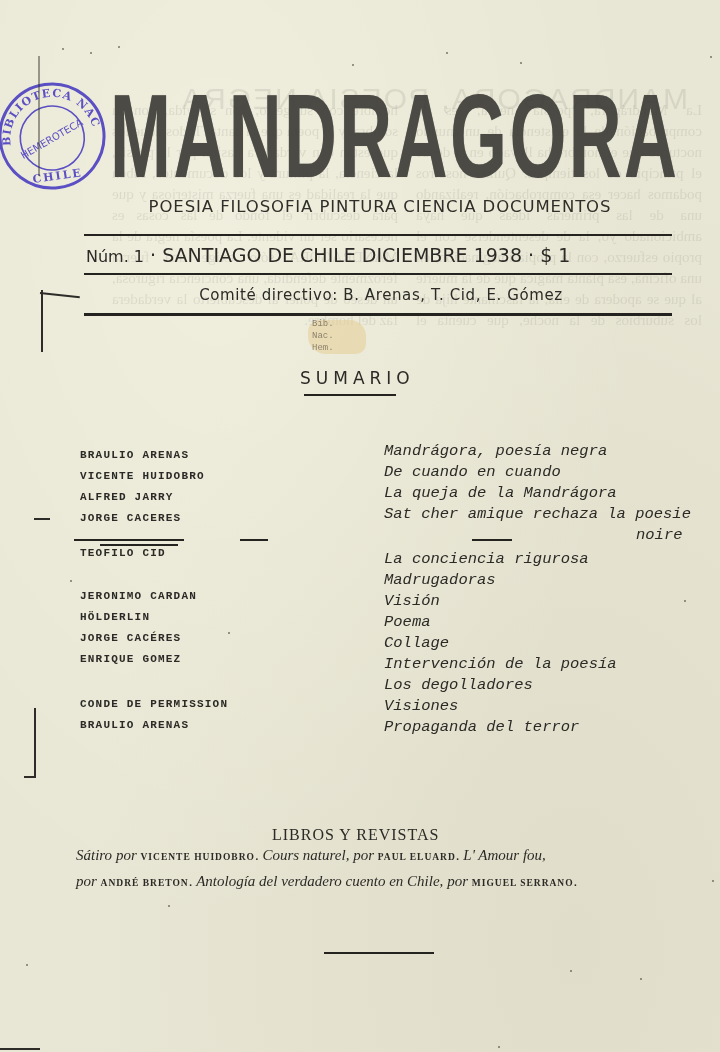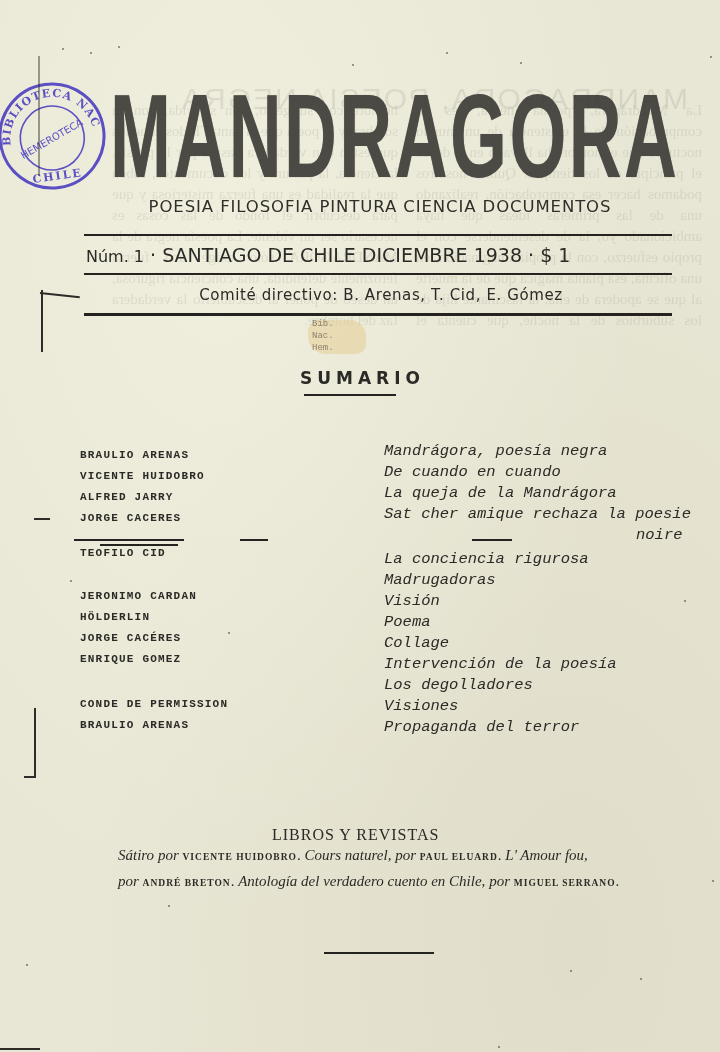--- a/index.html
+++ b/index.html
@@ -141,21 +141,20 @@
     }
 
     .sumario {
       position: absolute;
       left: 300px;
       top: 368px;
       font-family: "DejaVu Sans", sans-serif;
       font-size: 17px;
       letter-spacing: 5px;
       color: #2b2a26;
-      font-weight: bold;
     }
 
     
     .toc-authors {
       position: absolute;
       left: 80px;
       top: 447px;
       width: 260px;
       font-family: "Liberation Serif", serif;
       font-size: 11px;
@@ -194,21 +193,21 @@
       left: 76px;
       top: 843px;
       width: 620px;
       font-family: "Liberation Serif", serif;
       font-size: 15px;
       line-height: 24px;
       color: #2b2a26;
     }
     .reviews .it { font-style: italic; }
     .reviews .sc { font-size: 9.5px; letter-spacing: 1px; font-weight: bold; }
-    .reviews .line { white-space: nowrap; margin-left: 42px; }
+    .reviews .line { white-space: nowrap; }
 
     .mark {
       position: absolute;
       background: #2d2c28;
     }
     .speck {
       position: absolute;
       width: 2px;
       height: 2px;
       background: rgba(40,38,34,0.6);

